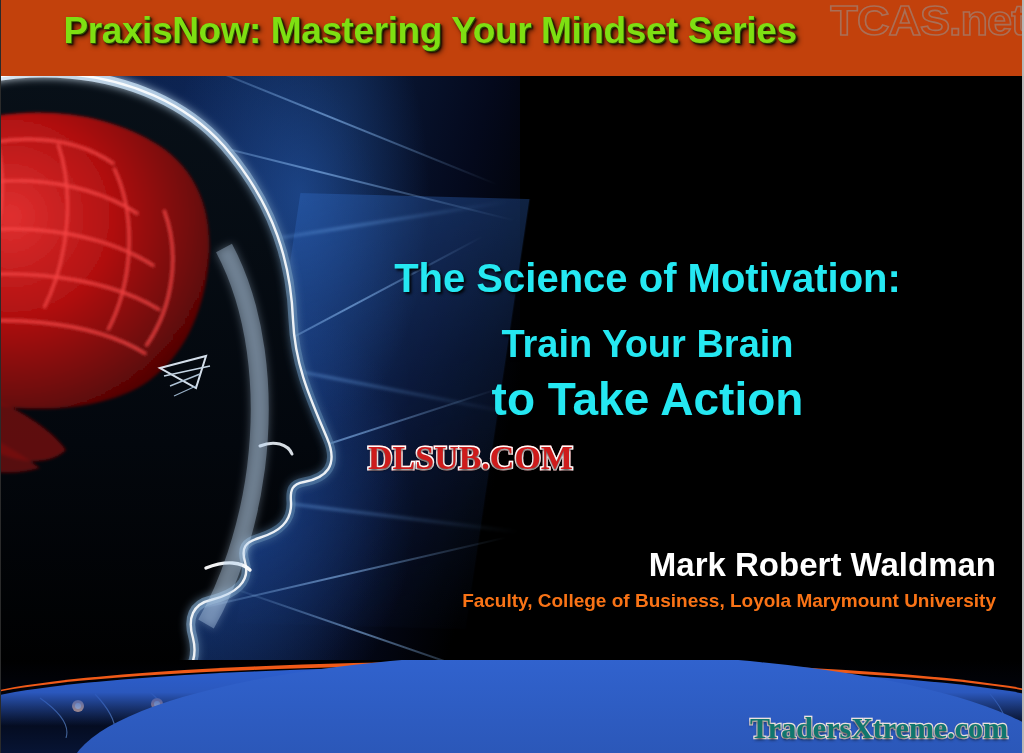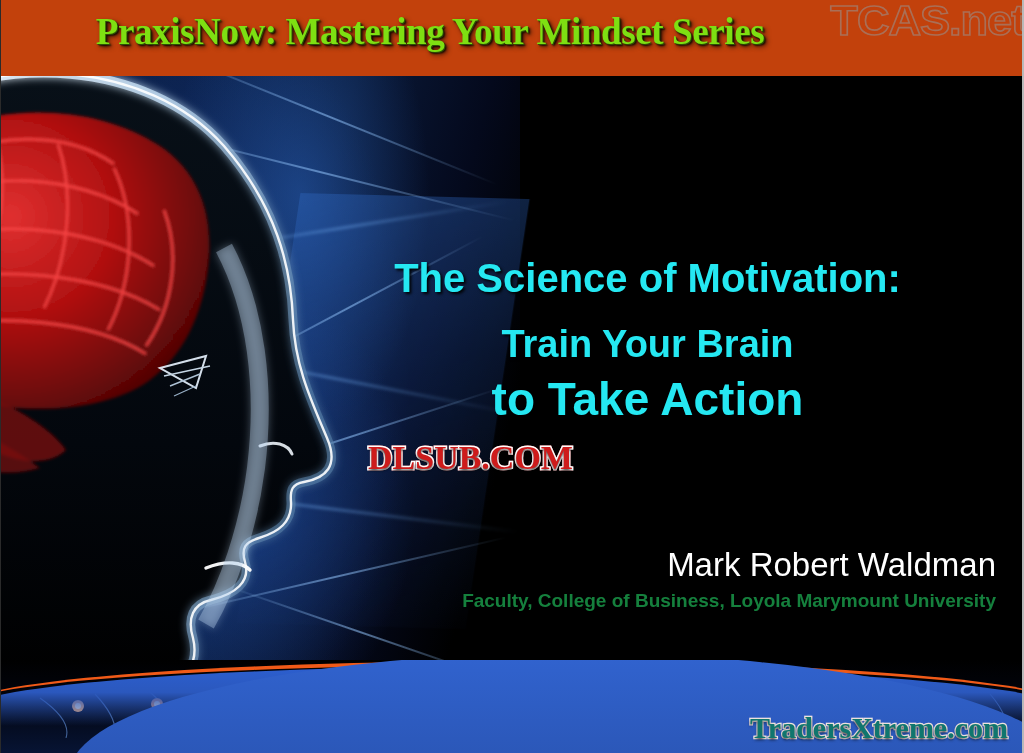--- a/index.html
+++ b/index.html
@@ -23,21 +23,20 @@
     text-align:center;
     font-size:37px;font-weight:bold;
     color:#7EDF12;
     letter-spacing:-0.4px;
     text-shadow:
       1px 1px 0 #2d4f06,
       2px 2px 2px rgba(0,0,0,.85),
       3px 3px 5px rgba(0,0,0,.7);
     white-space:nowrap;
     z-index:3;
-    font-family:Liberation Serif, serif;
   }
   
   #tcas-watermark{
     position:absolute;right:4px;top:-4px;
     font-size:43px;font-weight:bold;
     font-family:"Liberation Sans","DejaVu Sans",sans-serif;
     color:rgba(0,0,0,0);
     -webkit-text-stroke:1.6px rgba(150,150,150,.55);
     letter-spacing:-1px;
     white-space:nowrap;
@@ -90,27 +89,27 @@
   }
   #tline1{font-size:40px;padding-right:5px;}
   #tline2{font-size:38px;margin-top:27px;padding-right:5px;}
   #tline3{font-size:46px;margin-top:13px;padding-right:5px;}
 
   #author-block{
     position:absolute;left:300px;top:470px;width:700px;
     text-align:right;z-index:20;
   }
   #author-name{
-    font-size:33px;font-weight:normal;color:#FFFFFF;
+    font-size:33px;font-weight:bold;color:#FFFFFF;
     text-shadow:2px 2px 3px rgba(0,0,0,.9);white-space:nowrap;
     padding-right:4px;
   }
   #author-affil{
     margin-top:6px;
-    font-size:19px;font-weight:bold;color:#15803d;
+    font-size:19px;font-weight:bold;color:#f97316;
     text-shadow:1px 1px 2px rgba(0,0,0,.9);white-space:nowrap;
     padding-right:4px;
   }
 
   
   #dlsub{
     position:absolute;left:368px;top:350px;z-index:30;
     font-family:"Liberation Serif","DejaVu Serif",serif;
     font-size:34px;font-weight:bold;
     letter-spacing:0px;

